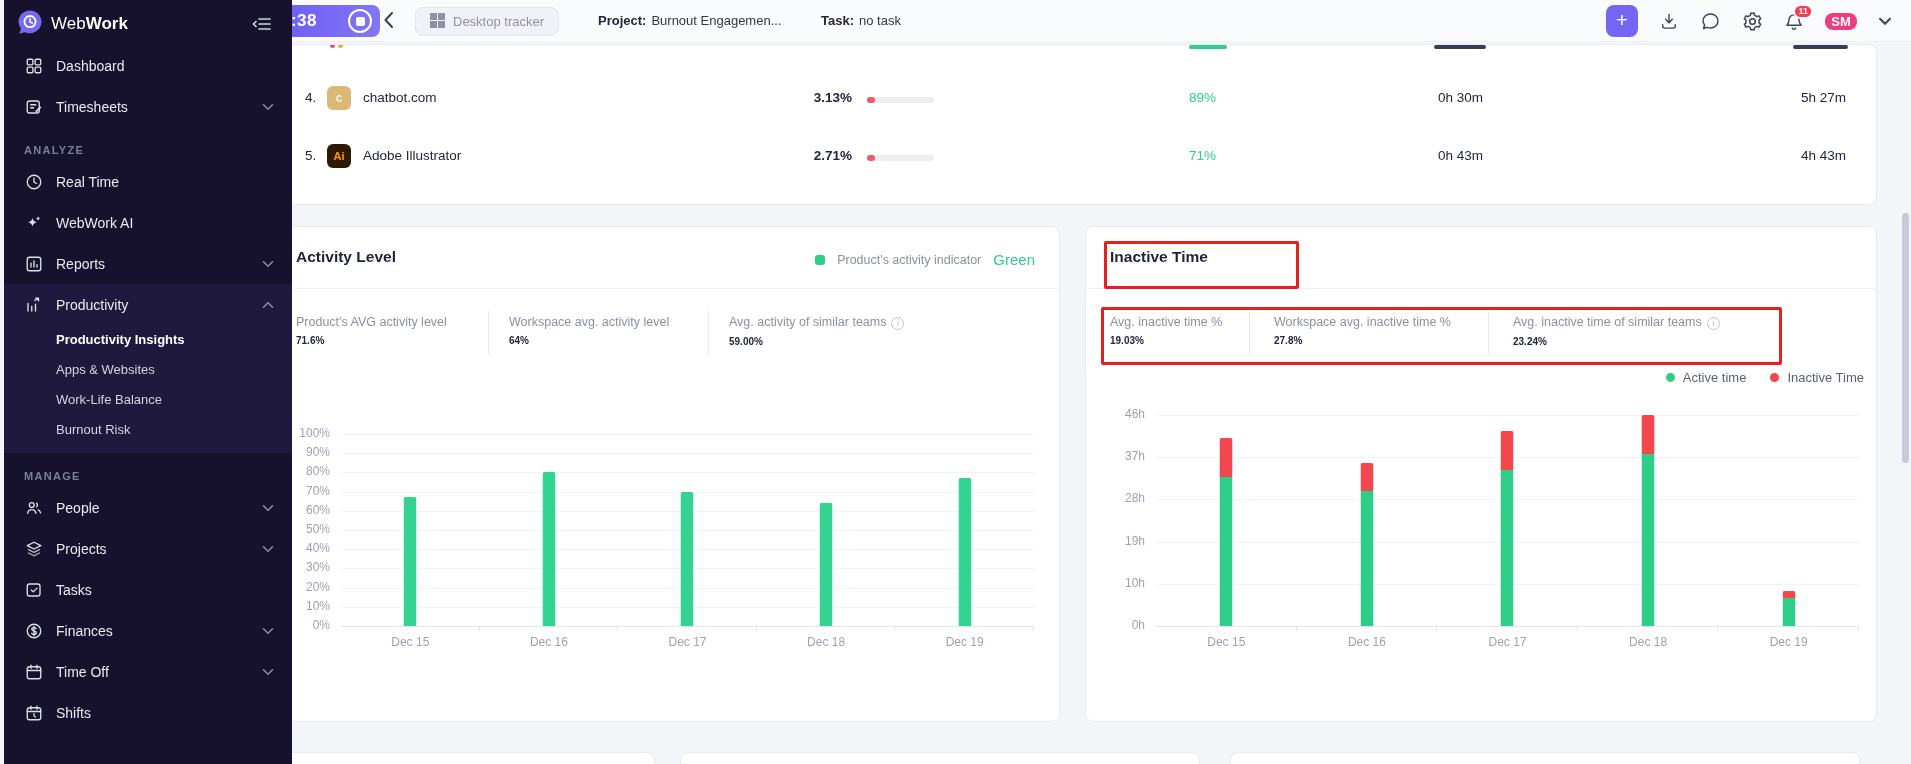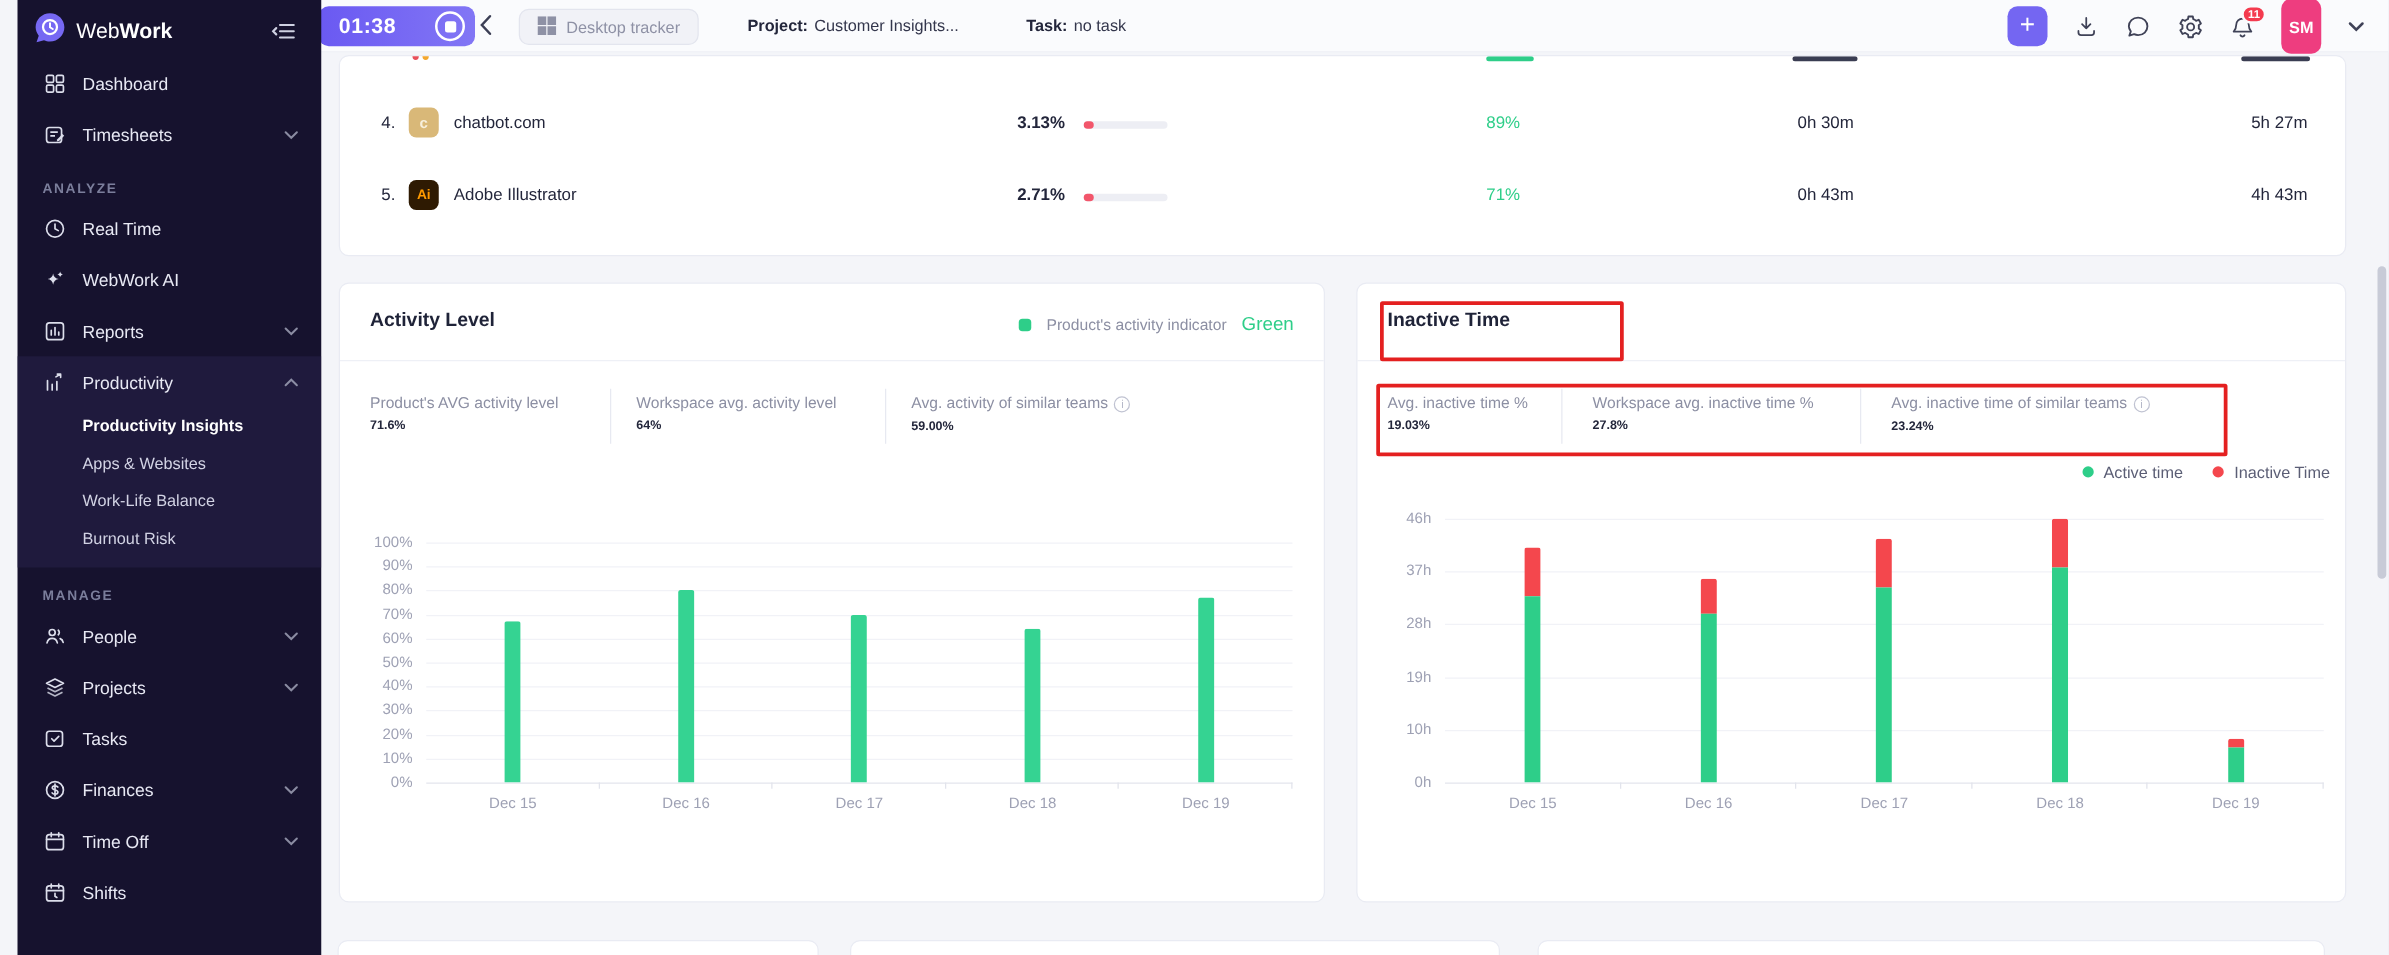--- a/index.html
+++ b/index.html
@@ -1,21 +1,21 @@
 <!DOCTYPE html>
 <html><head>
 <meta charset="utf-8">
 <style>
   * { margin:0; padding:0; box-sizing:border-box; }
   html,body { background:#e9eaf0; }
   body { font-family:"Liberation Sans", sans-serif; }
   .page { position:relative; width:1911px; height:764px; background:#f4f5f9; overflow:hidden; }
 
   
-  .sidebar { position:absolute; left:14px; top:0; width:243px; height:764px; background:#16122e; z-index:6; overflow:hidden; }
+  .sidebar { position:absolute; left:4px; top:0; width:288px; height:764px; background:#16122e; z-index:6; overflow:hidden; }
   .logo-row { display:flex; align-items:center; justify-content:space-between; padding:9px 20px 6px 13px; }
   .logo { display:flex; align-items:center; gap:8px; }
   .brand { font-size:17px; color:#ffffff; }
   .brand b { font-weight:700; }
   .collapse-btn { cursor:pointer; display:flex; align-items:center; }
   .nav-item { display:flex; align-items:center; height:41px; padding:0 18px 0 20px; font-size:14px; color:#e8e9f4; cursor:pointer; }
   .nav-item .ic { width:20px; height:20px; margin-right:12px; display:flex; align-items:center; justify-content:center; flex:0 0 20px; }
   .nav-item .chev { margin-left:auto; opacity:.8; display:flex; }
   .nav-section { font-size:11px; letter-spacing:1.3px; color:#7b7e9b; font-weight:700; padding:17px 20px 5px; }
   .nav-group.active { background:#1f1a3d; padding-bottom:8px; }
@@ -34,21 +34,21 @@
   .tracker-pill { position:absolute; left:172px; top:7px; height:29px; padding:0 14px; background:#f1f2f7; border:1px solid #e3e5ee;
     border-radius:8px; display:flex; align-items:center; gap:8px; color:#8e91a5; font-size:13px; cursor:pointer; }
   .hdr-kv { position:absolute; top:13px; font-size:13px; color:#33364c; white-space:nowrap; }
   .hdr-kv b { font-weight:700; color:#23263b; margin-right:5px; }
   .topbar-right { position:absolute; right:19px; top:0; height:42px; display:flex; align-items:center; gap:21px; }
   .plus-btn { width:32px; height:32px; background:#7466f2; border-radius:8px; color:#fff; font-size:21px; line-height:30px;
     text-align:center; cursor:pointer; font-weight:400; }
   .tool-ic { cursor:pointer; display:flex; position:relative; }
   .badge { position:absolute; top:-7px; right:-9px; min-width:17px; height:15px; background:#f43b4f; color:#fff; font-size:9px;
     font-weight:700; border-radius:8px; border:2px solid #fafbfd; display:flex; align-items:center; justify-content:center; padding:0 3px; }
-  .avatar { width:32px; height:44px; background:#ee3d7f; border-radius:8px; color:#fff; font-size:13px; font-weight:700;
+  .avatar { width:32px; height:17px; background:#ee3d7f; border-radius:8px; color:#fff; font-size:13px; font-weight:700;
     display:flex; align-items:center; justify-content:center; cursor:pointer; }
 
   
   .content { position:absolute; left:243px; top:42px; right:0; bottom:0; }
   .card { position:absolute; background:#ffffff; border:1px solid #e9ebf3; border-radius:8px; }
 
   
   .table-card { left:28px; top:2px; width:1606px; height:161px; overflow:hidden; }
   .t-row { position:absolute; left:0; width:100%; height:46px; }
   .t-rank { position:absolute; left:33px; top:14px; font-size:13.5px; color:#23263b; }
@@ -314,21 +314,21 @@
     <div class="tracker-pill">
       <span><svg width="15" height="15" viewBox="0 0 15 15" fill="#8e91a5">
             <rect x="0" y="0" width="7" height="7"></rect>
             <rect x="8" y="0" width="7" height="7"></rect>
             <rect x="0" y="8" width="7" height="7"></rect>
             <rect x="8" y="8" width="7" height="7"></rect>
           </svg></span>
       <span>Desktop tracker</span>
     </div>
     <div class="hdr-kv" style="left:355px;">
-      <b>Project:</b><span>Customer Insights...</span>
+      <b>Project:</b><span>Burnout Engagemen...</span>
     </div>
     <div class="hdr-kv" style="left:578px;">
       <b>Task:</b><span>no task</span>
     </div>
     <div class="topbar-right">
       <div class="plus-btn">+</div>
       <span class="tool-ic">
           <svg width="20" height="20" viewBox="0 0 24 24" fill="none" stroke="#3f4257" stroke-width="1.7" stroke-linecap="round" stroke-linejoin="round">
             <path d="M12 4v10m0 0 4-4m-4 4-4-4"></path>
             <path d="M4.5 16.5v1.5a2.5 2.5 0 0 0 2.5 2.5h10a2.5 2.5 0 0 0 2.5-2.5v-1.5"></path>

